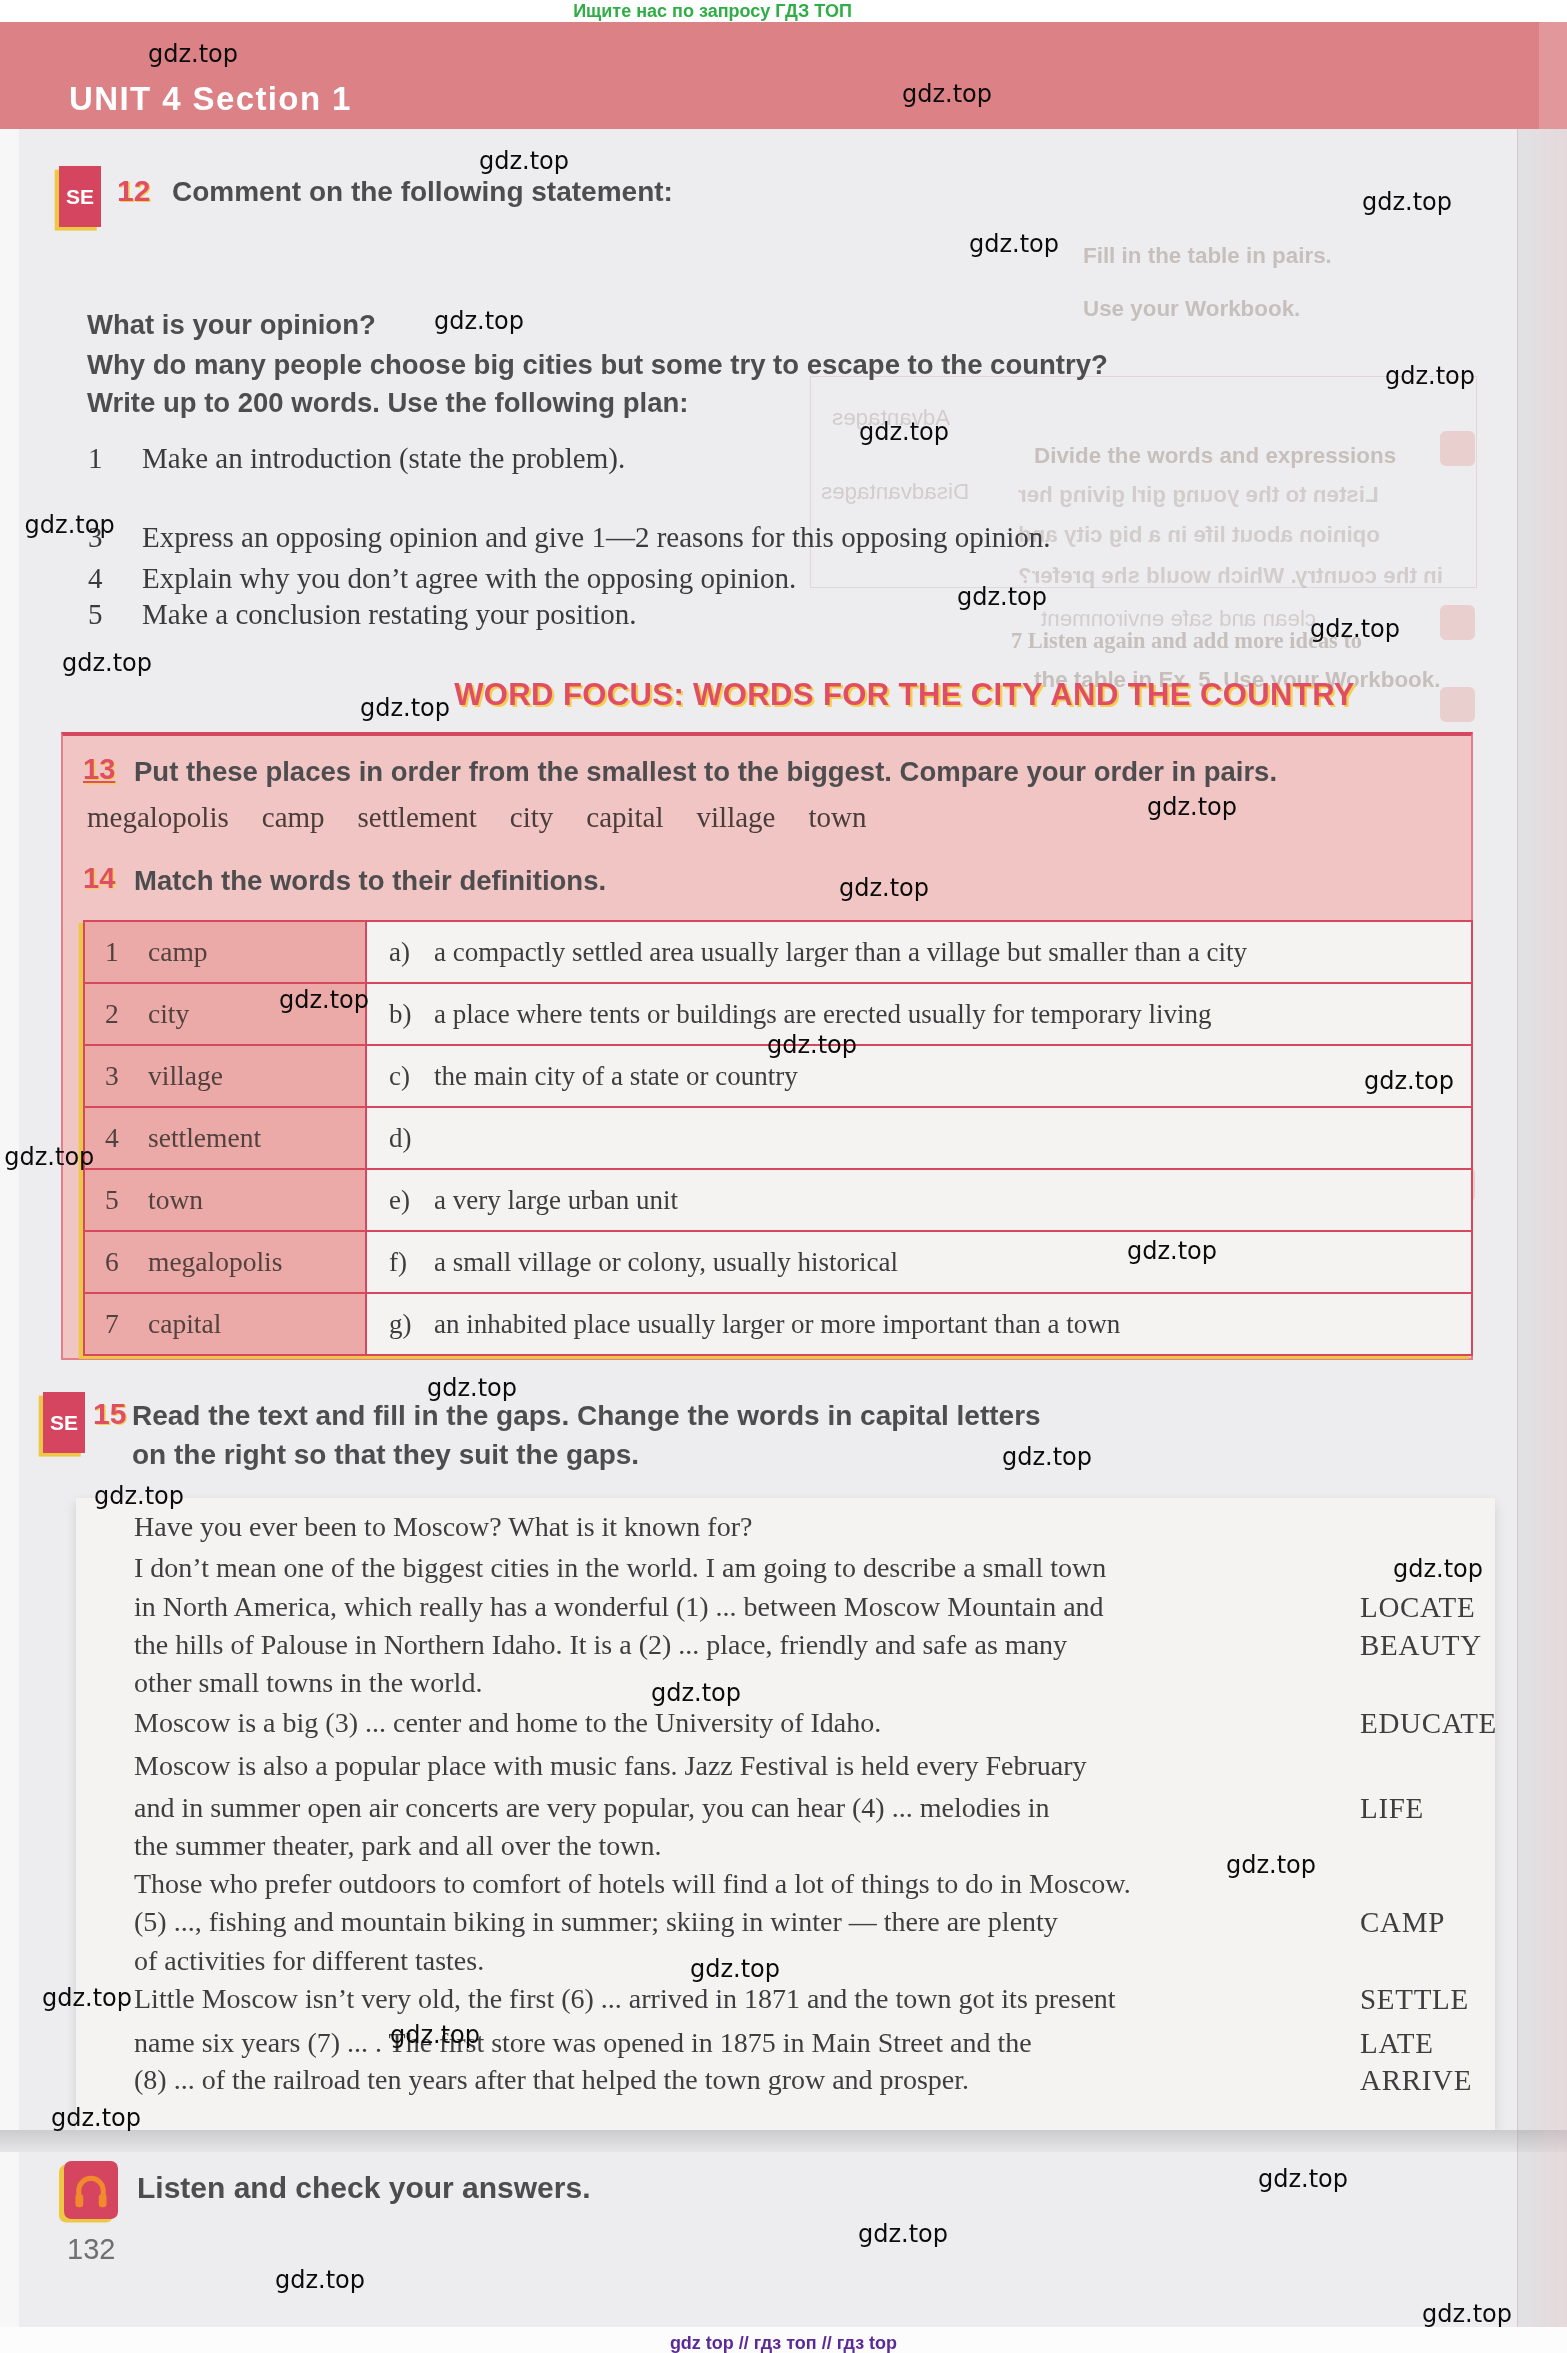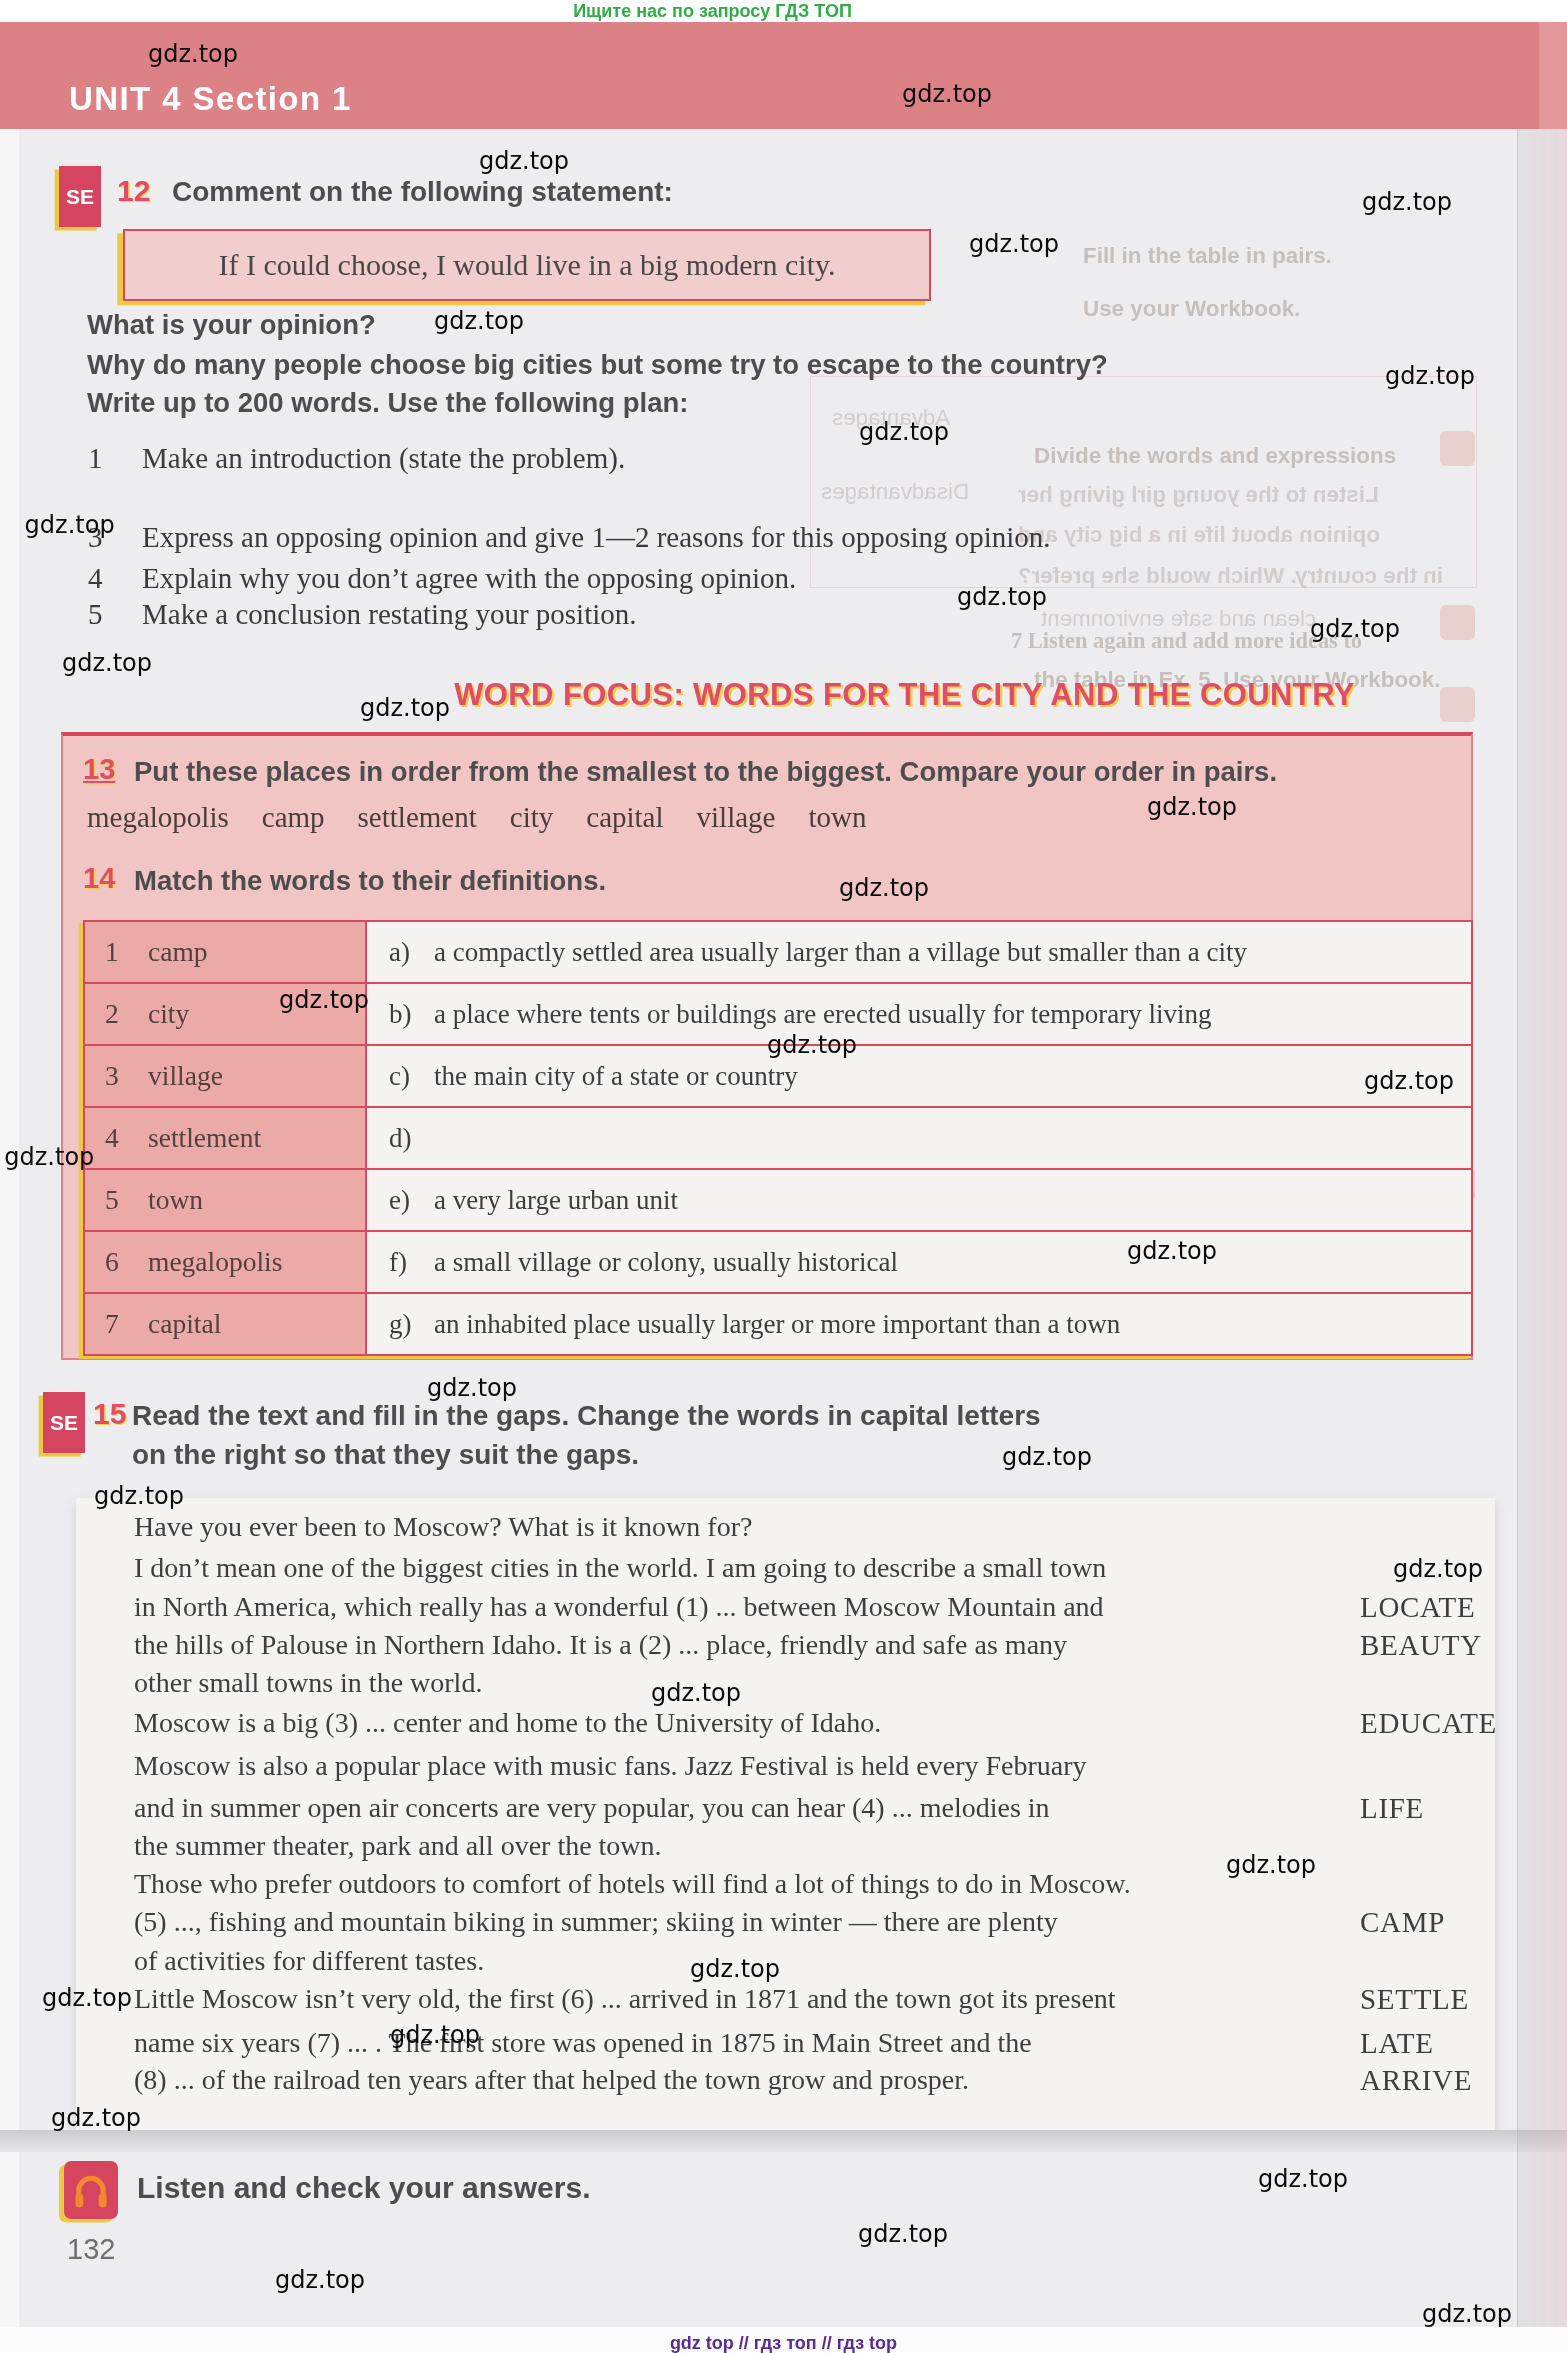--- a/index.html
+++ b/index.html
@@ -139,23 +139,20 @@
       <div class="ghost gb" style="left: 1011px; top: 1171px;">9 Read the entry from an internet forum</div>
       <div class="ghost gb" style="left: 1034px; top: 1203px;">and say what the person did and why</div>
     </div>
 
   <div class="abs se-badge" style="left:59px;top:166px;">
     <span>SE</span>
   </div>
   <div class="abs ex-num" style="left:117px;top:174px;">12</div>
   <div class="abs ex-title" style="left:172px;top:176px;">Comment on the following statement:</div>
 
-  <div class="abs statement-box">
-    <span class="statement-text">If I could choose, I would live in a big modern city.</span>
-  </div>
 
   <div class="abs qline" style="left:87px;top:309px;">What is your opinion?</div>
   <div class="abs qline" style="left:87px;top:349px;">Why do many people choose big cities but some try to escape to the country?</div>
   <div class="abs qline" style="left:87px;top:387px;">Write up to 200 words. Use the following plan:</div>
 
   <div class="abs plan-item" style="left:88px;top:442px;">
     <span class="plan-num">1</span><span>Make an introduction (state the problem).</span>
   </div>
   <div class="abs plan-item" style="left:88px;top:521px;">
     <span class="plan-num">3</span><span>Express an opposing opinion and give 1—2 reasons for this opposing opinion.</span>

